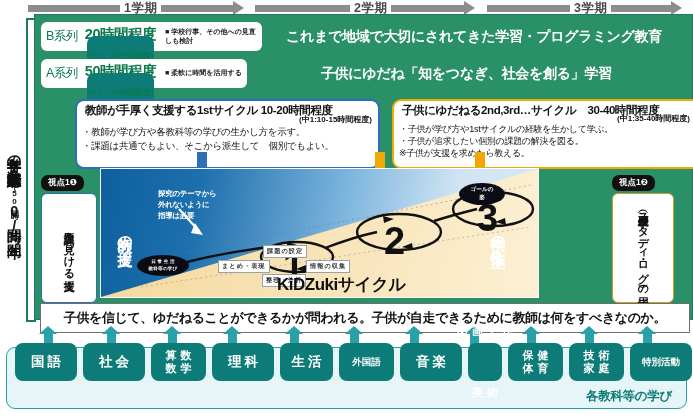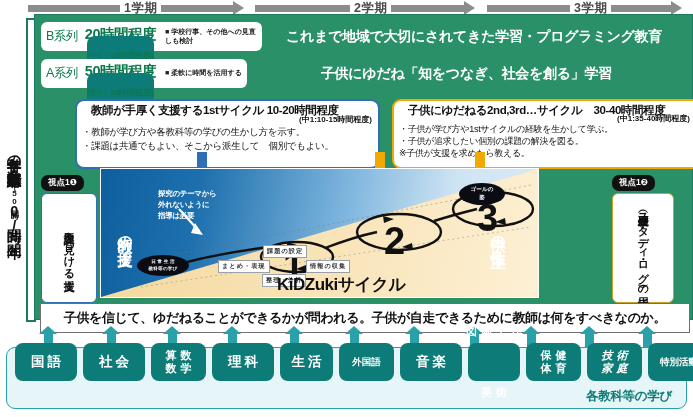--- a/index.html
+++ b/index.html
@@ -49,21 +49,21 @@
           letter-spacing:-.3px;}
 
   
   .callout{position:absolute;background:#fff;box-sizing:border-box;}
   .callout.left{left:40px;top:84px;width:305px;height:70px;
                 border:2px solid #2f6fb5;border-radius:9px;}
   .callout.right{left:357px;top:84px;width:310px;height:70px;
                  border:2px solid #efa900;border-radius:9px;}
   .co-head{position:relative;height:24px;}
   .co-t{position:absolute;left:8px;top:2px;font-size:11.5px;font-weight:bold;
-        color:#111;letter-spacing:-.4px;white-space:nowrap;margin-left:6px;}
+        color:#111;letter-spacing:-.4px;white-space:nowrap;}
   .co-t2{position:absolute;right:6px;top:13px;font-size:8px;font-weight:bold;
          color:#111;white-space:nowrap;}
   .co-li{font-size:9.5px;color:#111;padding:0 5px;line-height:1.45;
          letter-spacing:-.3px;font-weight:500;}
 
   
   .vp{position:absolute;background:#111;border-radius:7px;color:#fff;
       font-size:8.5px;font-weight:bold;padding:2px 7px;white-space:nowrap;}
   .vpbox{position:absolute;background:#fff;border:1px solid #c9a227;
          border-radius:6px;box-sizing:border-box;
@@ -359,29 +359,29 @@
         </div>
         <div class="sub one" style="width: 53px;">
           <div class="l1">生活</div>
         </div>
         <div class="sub plain" style="width: 55px;">
           <div class="l1">外国語</div>
         </div>
         <div class="sub one" style="width: 62px;">
           <div class="l1">音楽</div>
         </div>
-        <div class="sub two" style="width: 52px; gap: 48px;">
+        <div class="sub two" style="width: 34px; gap: 48px;">
           <div class="l1">図画工作</div>
           <div class="l2">美術</div>
         </div>
         <div class="sub two" style="width: 55px;">
           <div class="l1">保健</div>
           <div class="l2">体育</div>
         </div>
-        <div class="sub two" style="width: 55px; font-style: italic;">
+        <div class="sub two" style="width: 55px;">
           <div class="l1">技術</div>
           <div class="l2">家庭</div>
         </div>
         <div class="sub plain" style="width: 62px;">
           <div class="l1">特別活動</div>
         </div>
       </div>
     <div class="sublabel">各教科等の学び</div>
   </div>
 

